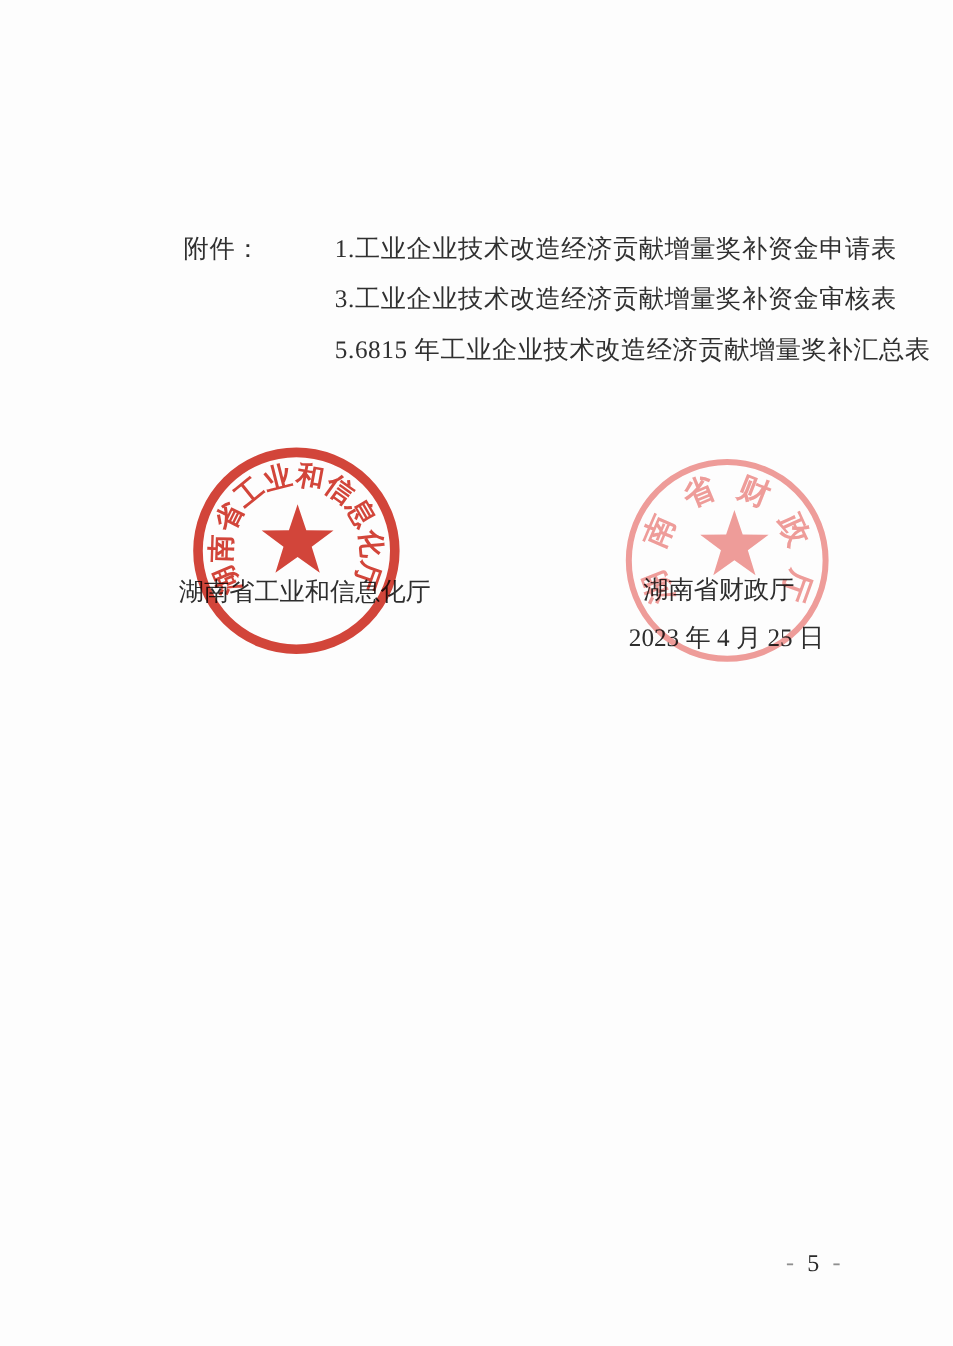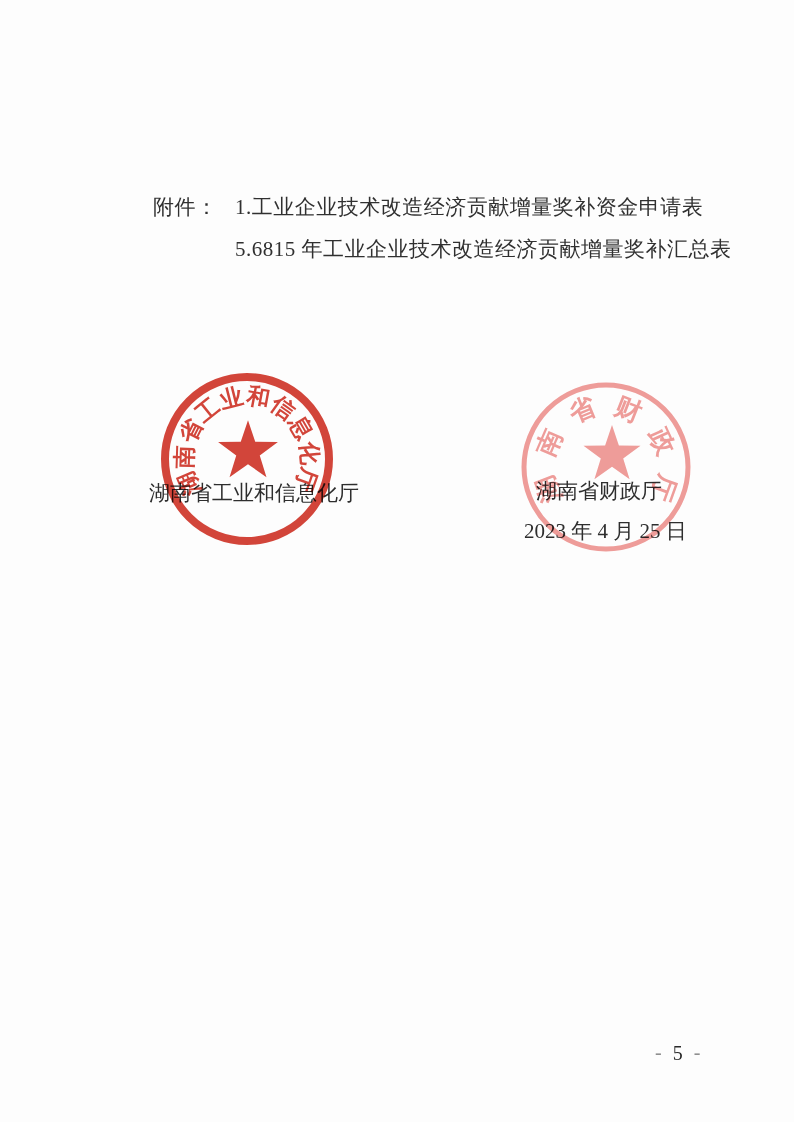--- a/index.html
+++ b/index.html
@@ -33,20 +33,21 @@
   .attachments .label {
     width: 60px;
     flex: 0 0 60px;
     white-space: nowrap;
   }
   .attachments .items {
     flex: 1 1 auto;
   }
   .attachments .item {
     white-space: nowrap;
+    margin-left: 44px;
   }
 
   
   .org-name {
     position: absolute;
     font-size: 21px;
     white-space: nowrap;
     color: #2e2e2e;
     z-index: 2;
   }
@@ -99,20 +100,21 @@
 </style>
 </head>
 <body>
 
 <div class="page">
 
   <div class="attachments">
     <div class="label">附件：</div>
     <div class="items">
       <div class="item">1.工业企业技术改造经济贡献增量奖补资金申请表</div>
+      <div class="item">3.工业企业技术改造经济贡献增量奖补资金审核表</div>
       <div class="item">5.6815 年工业企业技术改造经济贡献增量奖补汇总表</div>
     </div>
   </div>
 
   <div class="org-name org-left">湖南省工业和信息化厅</div>
 
   <div class="org-name org-right">湖南省财政厅</div>
   <div class="sig-date">2023 年 4 月 25 日</div>
 
   <svg class="seal seal-left" viewBox="-92 -92 184 184">

